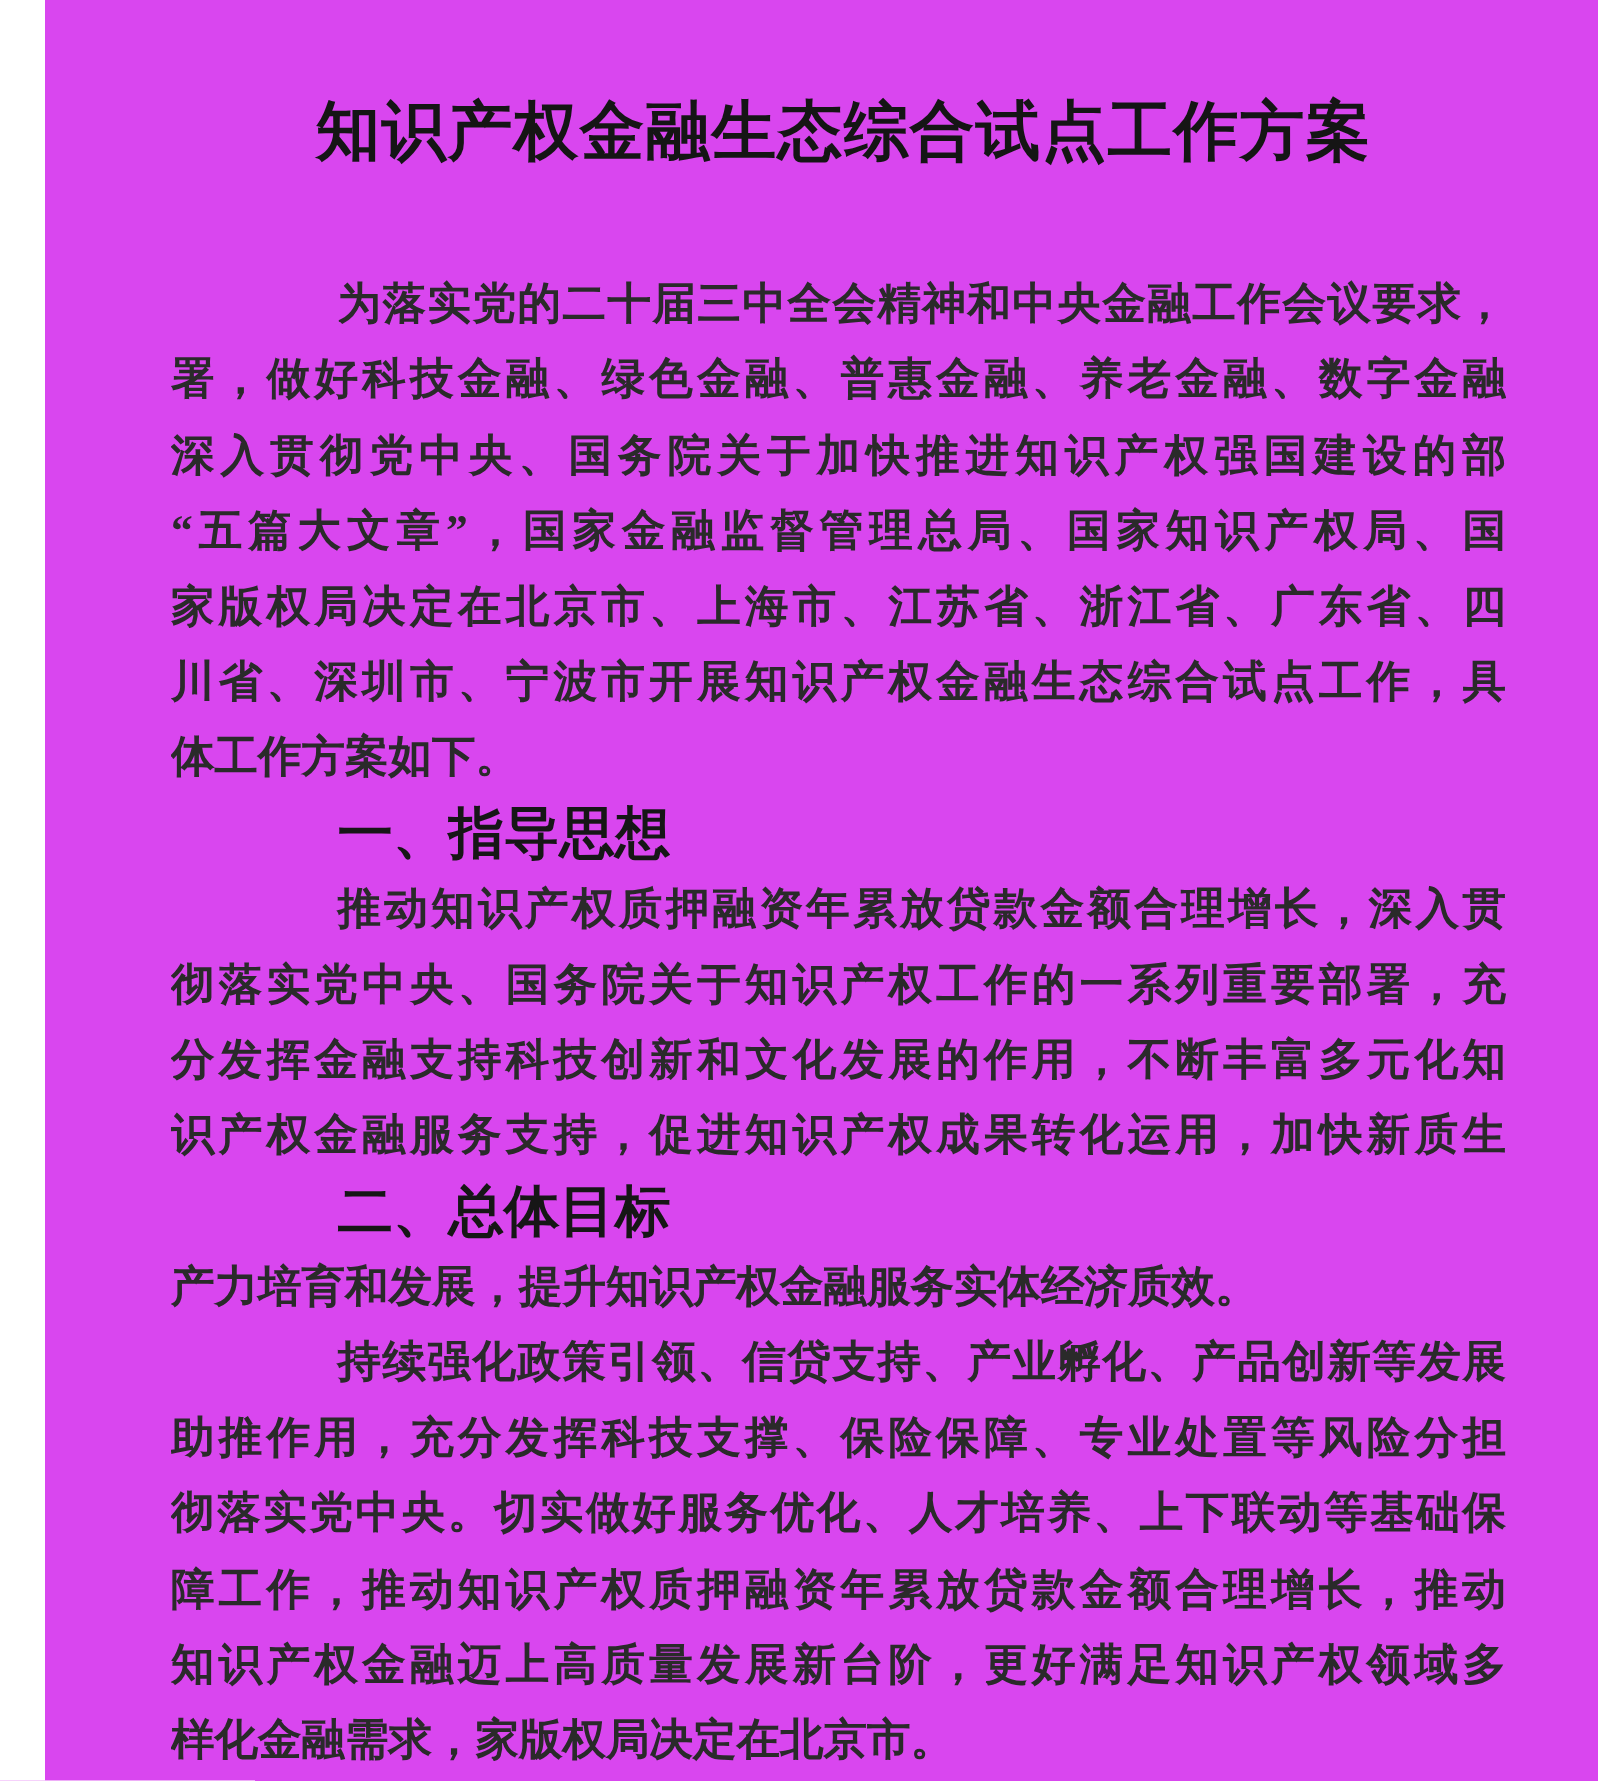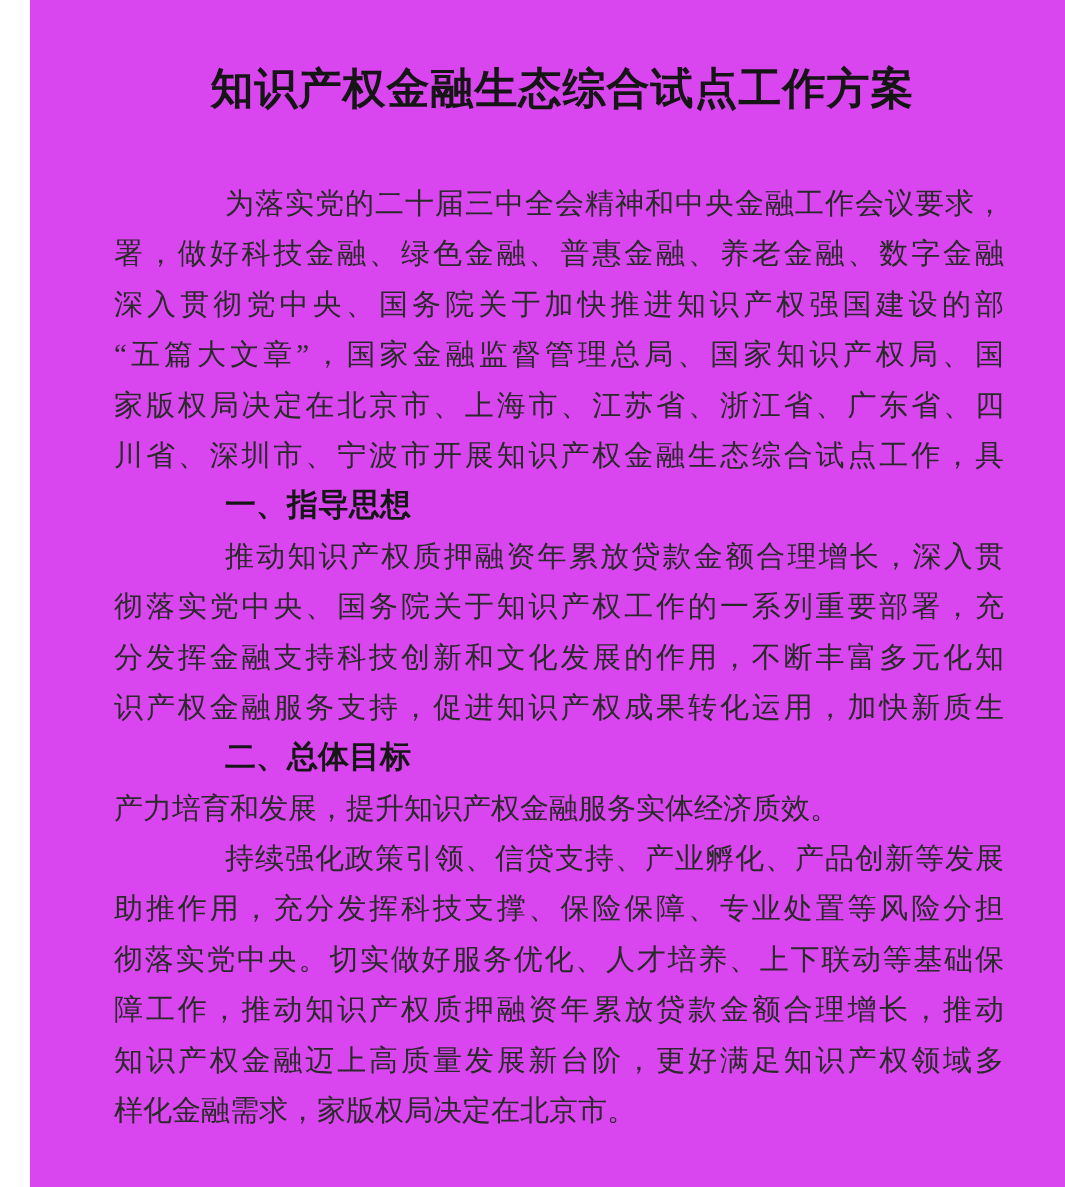--- a/index.html
+++ b/index.html
@@ -30,59 +30,61 @@
   }
   .content {
     margin-top: 66px;
     margin-left: 84px;
     width: 890px;
   }
   .row {
     height: 50.4px;
     line-height: 50.4px;
     overflow: hidden;
+    font-weight: bold;
   }
   .line {
     font-family: "Liberation Serif", "DejaVu Serif", serif;
     font-size: 29px;
     color: #2a2a2a;
     text-align: justify;
     text-align-last: justify;
     text-justify: inter-character;
   }
   .line.first {
     text-indent: 111px;
   }
   .line.last {
     text-align-last: left;
   }
   .heading {
     font-family: "Liberation Sans", "DejaVu Sans", sans-serif;
     font-weight: 700;
-    font-size: 31px;
+    font-size: 37px;
     color: #161616;
     padding-left: 111px;
     text-align: left;
   }
 </style>
 </head>
 <body>
 
 <div class="page">
 
   <h1 class="doc-title">知识产权金融生态综合试点工作方案</h1>
 
   <div class="content">
 
     <div class="row line first">为落实党的二十届三中全会精神和中央金融工作会议要求，</div>
     <div class="row line">署，做好科技金融、绿色金融、普惠金融、养老金融、数字金融</div>
     <div class="row line">深入贯彻党中央、国务院关于加快推进知识产权强国建设的部</div>
     <div class="row line">“五篇大文章”，国家金融监督管理总局、国家知识产权局、国</div>
     <div class="row line">家版权局决定在北京市、上海市、江苏省、浙江省、广东省、四</div>
     <div class="row line">川省、深圳市、宁波市开展知识产权金融生态综合试点工作，具</div>
+    <div class="row line last">体工作方案如下。</div>
 
     <div class="row heading">一、指导思想</div>
 
     <div class="row line first">推动知识产权质押融资年累放贷款金额合理增长，深入贯</div>
     <div class="row line">彻落实党中央、国务院关于知识产权工作的一系列重要部署，充</div>
     <div class="row line">分发挥金融支持科技创新和文化发展的作用，不断丰富多元化知</div>
     <div class="row line">识产权金融服务支持，促进知识产权成果转化运用，加快新质生</div>
     <div class="row heading">二、总体目标</div>
 
     <div class="row line last">产力培育和发展，提升知识产权金融服务实体经济质效。</div>

